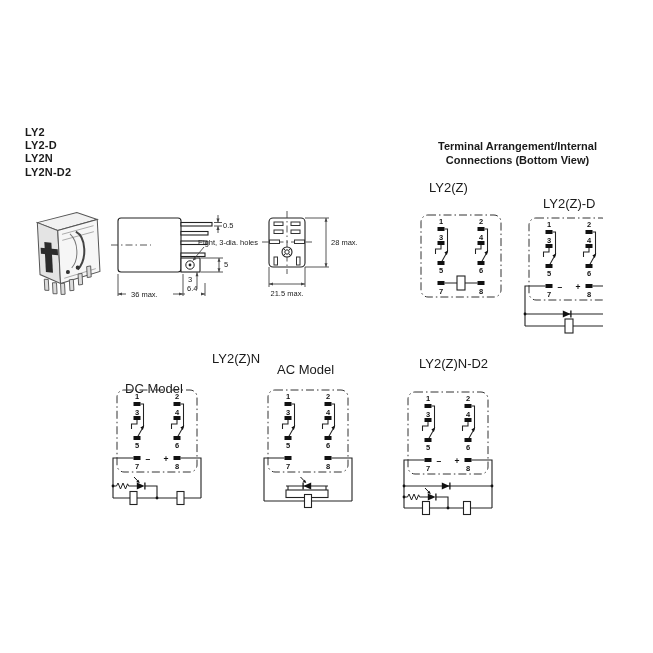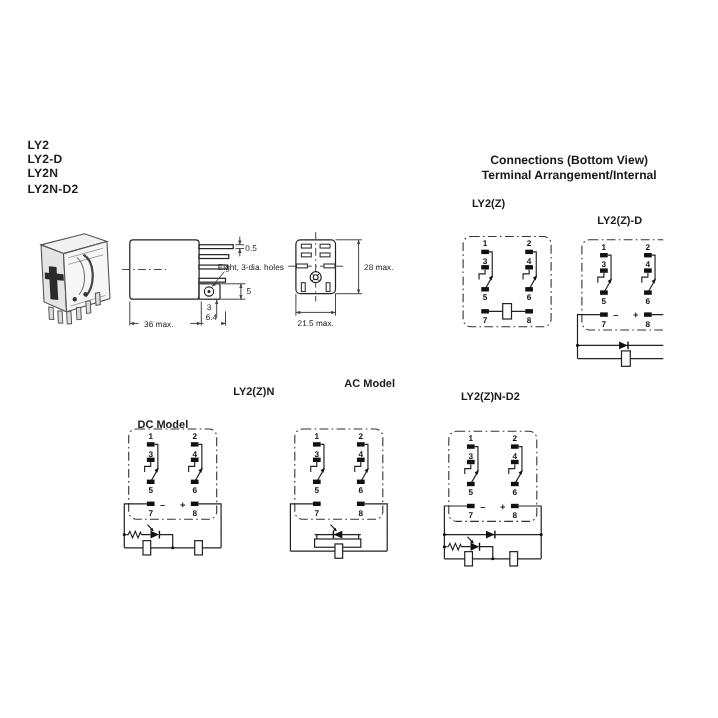--- a/index.html
+++ b/index.html
@@ -1,21 +1,21 @@
 <!DOCTYPE html>
 <html><head>
 <meta charset="utf-8">
 <style>
   html,body{margin:0;padding:0;background:#fff;}
   #canvas{position:relative;width:603px;height:653px;background:#fff;overflow:hidden;
           font-family:"Liberation Sans",sans-serif;color:#111;}
   .abs{position:absolute;}
   .model-col{font-size:11px;font-weight:bold;line-height:13.2px;color:#1a1a1a;letter-spacing:.2px;}
   .panel-title{font-size:11px;font-weight:bold;text-align:center;line-height:14px;color:#1a1a1a;}
-  .sec-label{font-size:10px;font-weight:bold;color:#1a1a1a;}
+  .sec-label{font-size:13px;font-weight:normal;color:#1a1a1a;}
   svg{overflow:visible;}
   svg text{font-family:"Liberation Sans",sans-serif;}
   .tn{font-size:7.5px;font-weight:bold;fill:#111;}
   .pol{font-size:8.5px;font-weight:bold;fill:#111;}
   .dim{font-size:7.5px;fill:#222;}
   .wire{stroke:#222;stroke-width:1.1;fill:none;}
   .dimln{stroke:#444;stroke-width:0.9;fill:none;}
   .boxdd{stroke:#333;stroke-width:1;fill:none;stroke-dasharray:8 3 1.5 3;}
   .comp{fill:#fff;stroke:#222;stroke-width:1.1;}
   .slot{fill:#fff;stroke:#333;stroke-width:1;}
@@ -62,31 +62,31 @@
   
   <div class="abs model-col" style="left:25px;top:126px;">
     <div>LY2</div>
     <div>LY2-D</div>
     <div>LY2N</div>
     <div>LY2N-D2</div>
   </div>
 
   
   <div class="abs panel-title" style="left:420px;top:139px;width:195px;">
+    <div>Terminal Arrangement/Internal</div>
     <div>Connections (Bottom View)</div>
-    <div>Terminal Arrangement/Internal</div>
   </div>
 
   
   <div class="abs sec-label" style="left:429px;top:180px;">LY2(Z)</div>
   <div class="abs sec-label" style="left:543px;top:196px;">LY2(Z)-D</div>
   <div class="abs sec-label" style="left:212px;top:351px;">LY2(Z)N</div>
   <div class="abs sec-label" style="left:125px;top:345px;margin-top:36px;">DC Model</div>
   
-  <div class="abs sec-label" style="left:277px;top:344px;margin-left:36px;">AC Model</div>
+  <div class="abs sec-label" style="left:277px;top:362px;">AC Model</div>
   <div class="abs sec-label" style="left:419px;top:356px;">LY2(Z)N-D2</div>
 
   
   <svg class="abs" style="left:25px;top:204px;" width="88" height="98" viewBox="0 0 88 98">
     <g transform="rotate(-3 44 50)">
       <polygon points="14,17 54,9 74,17 34,26" fill="#f1f1f1" stroke="#555" stroke-width="1"></polygon>
       <polygon points="14,17 34,26 34,79 14,69" fill="#e4e4e4" stroke="#555" stroke-width="1"></polygon>
       <polygon points="34,26 74,17 74,69 34,79" fill="#f6f6f6" stroke="#555" stroke-width="1"></polygon>
       <path d="M38,30 L70,23 M38,36 L70,29 M38,74 L70,66" stroke="#999" stroke-width="0.8" fill="none"></path>
       <rect x="20" y="34" width="7" height="30" fill="#2b2b2b" transform="skewY(8)"></rect>

